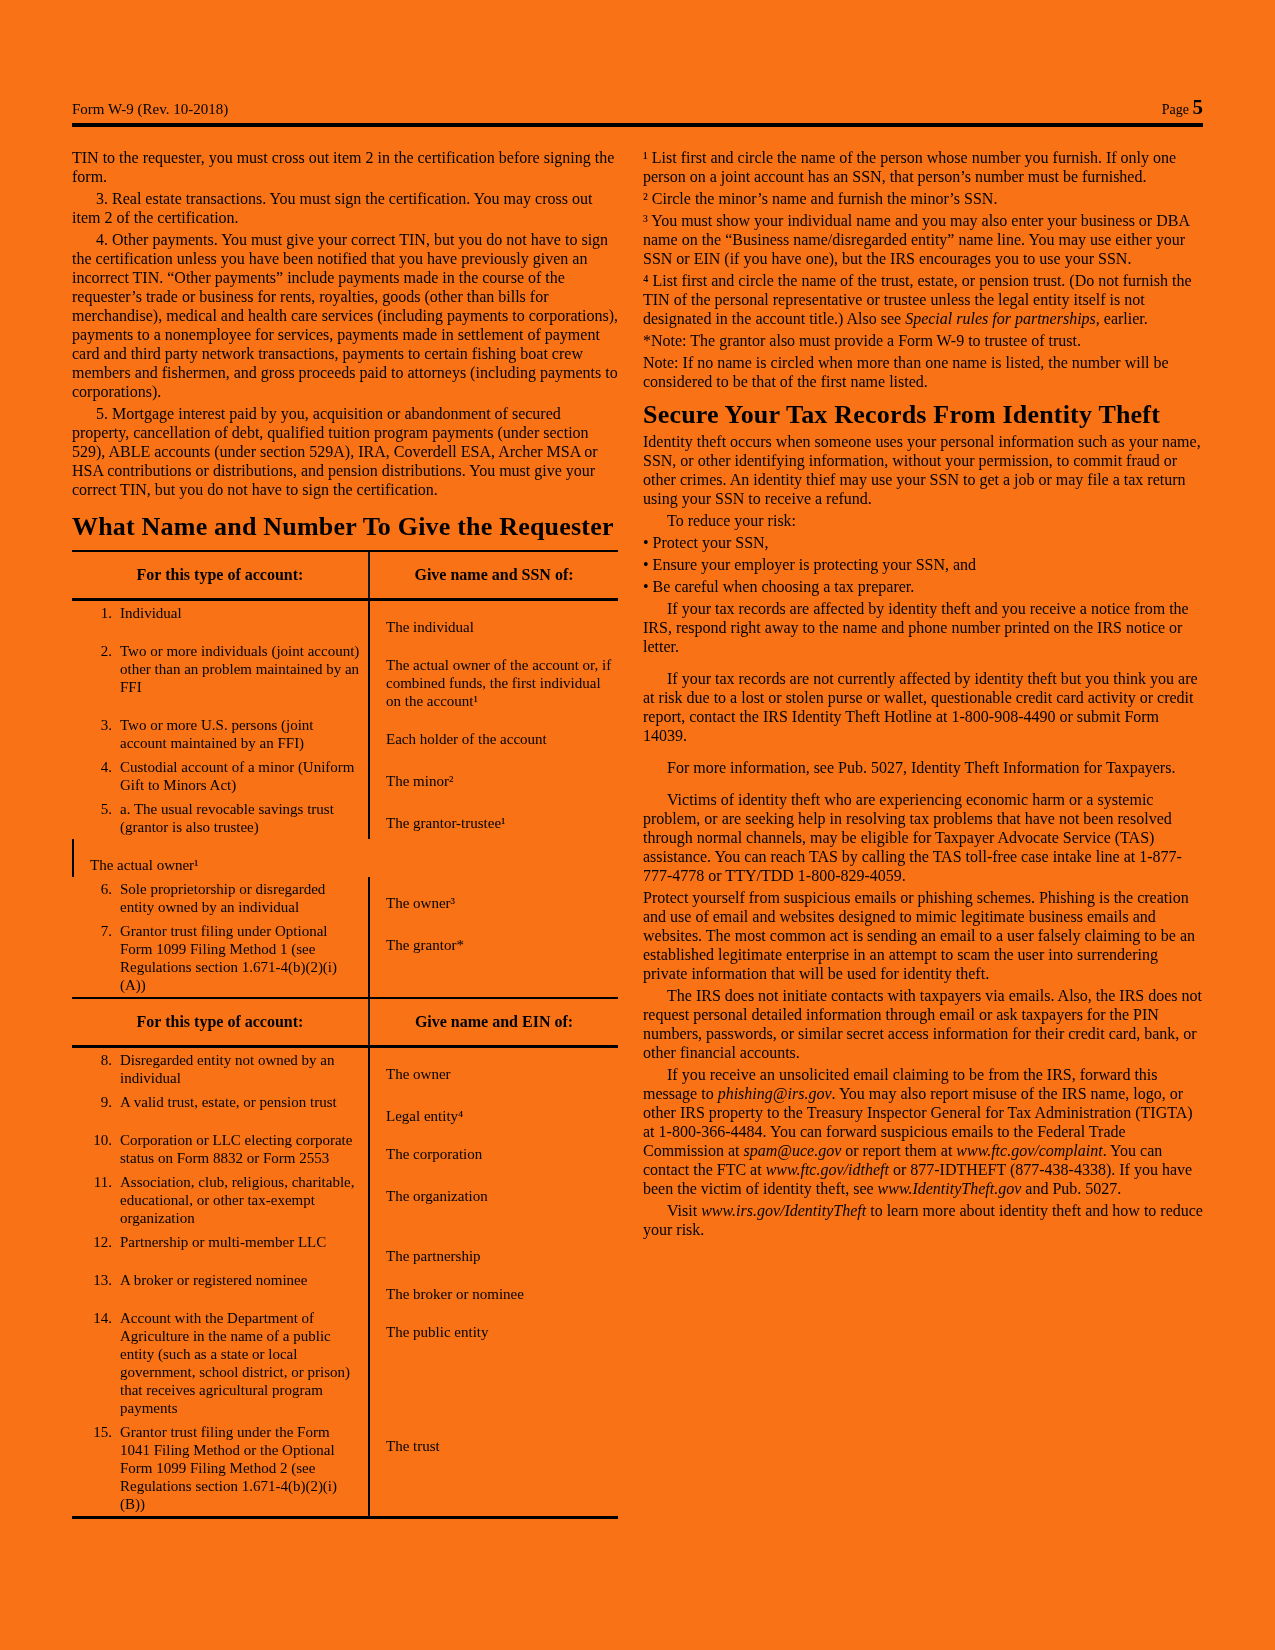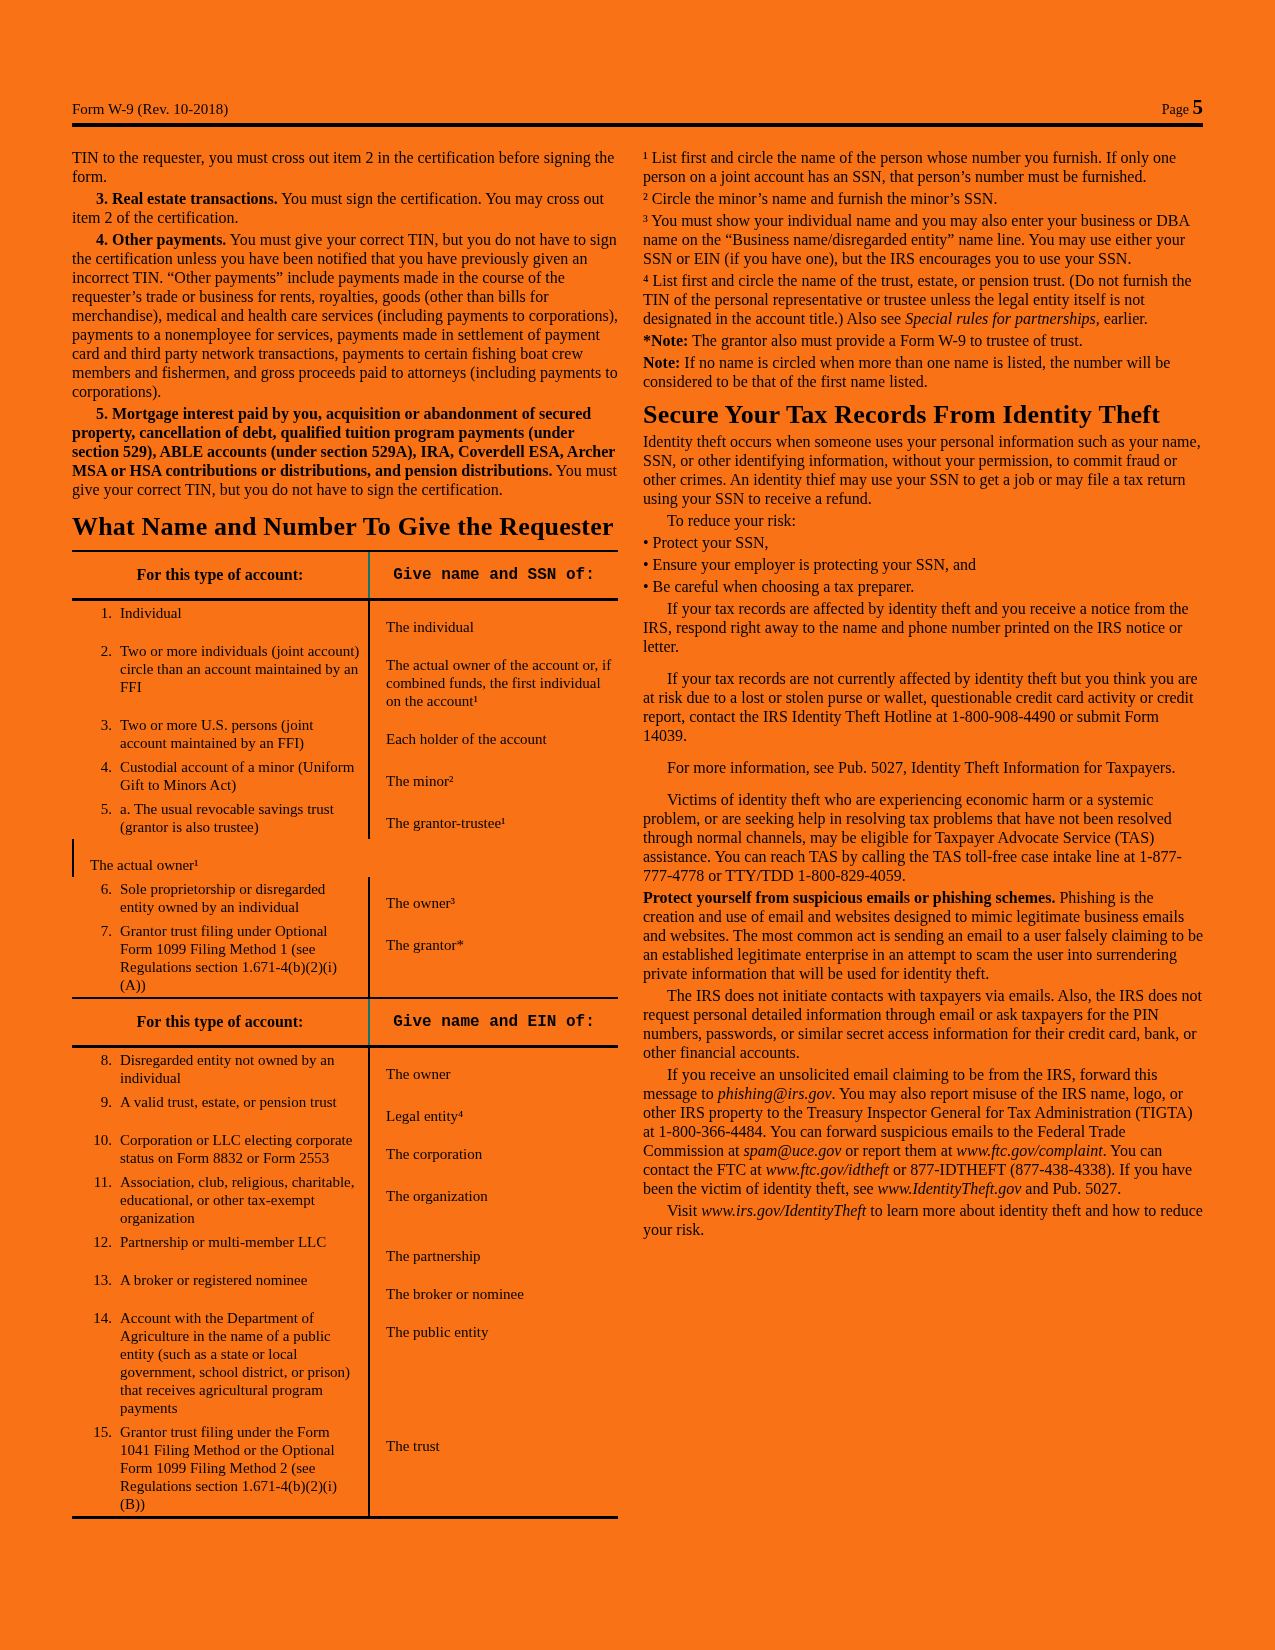--- a/index.html
+++ b/index.html
@@ -17,32 +17,32 @@
   .pageno{font-size:14px;}
   .pageno b{font-size:21px;font-weight:700;}
   .head-rule{border-top:4px solid #000;margin-top:4px;height:0;}
   
   .cols{display:grid;grid-template-columns:546px 1fr;column-gap:25px;margin-top:21px;}
   
   p.para{margin:0 0 3px 0;}
   p.para.indent{text-indent:24px;}
   p.para.gap{margin-top:13px;}
   p.para.bullet{padding-left:14px;text-indent:-14px;}
-  .b{font-weight:700;}
+  .b{font-weight:400;}
   .i{font-style:italic;}
   
   .sec-h1{font-size:26px;line-height:27px;font-weight:700;margin:14px 0 0 0;letter-spacing:0.2px;}
   h2.sec-h2{font-size:26px;line-height:27px;font-weight:700;margin:10px 0 4px 0;letter-spacing:0.2px;}
   
   .tbl{border-top:2px solid #000;border-bottom:3px solid #000;margin-top:10px;
        font-size:15px;line-height:18px;}
   .tbl-hdr{display:grid;grid-template-columns:296px 1fr;border-bottom:3px solid #000;font-weight:700;font-size:16px;}
   .tbl-hdr.sep{border-top:2px solid #000;}
   .tbl-hdr .hcell{text-align:center;padding:14px 4px;}
-  .tbl-hdr .hcell2{border-left:2px solid #0f766e;font-family:Liberation Mono, monospace;}
+  .tbl-hdr .hcell2{border-left:2px solid #0f172a;}
   .trow{display:grid;grid-template-columns:296px 1fr;}
   .c-acct{display:grid;grid-template-columns:40px 1fr;column-gap:8px;padding:3px 6px 3px 0;}
   .c-acct .num{text-align:right;}
   .c-give{border-left:2px solid #000;padding:17px 4px 3px 16px;}
   .trow:first-of-type .c-acct,.trow:first-of-type .c-give{padding-top:4px;}
 </style>
 </head>
 <body>
 
 <div class="page">
@@ -69,21 +69,21 @@
           <div class="trow">
             <div class="c-acct">
               <span class="num">1.</span>
               <span class="acct-text">Individual</span>
             </div>
             <div class="c-give">The individual</div>
           </div>
           <div class="trow">
             <div class="c-acct">
               <span class="num">2.</span>
-              <span class="acct-text">Two or more individuals (joint account) circle than an account maintained by an FFI</span>
+              <span class="acct-text">Two or more individuals (joint account) other than an problem maintained by an FFI</span>
             </div>
             <div class="c-give">The actual owner of the account or, if combined funds, the first individual on the account¹</div>
           </div>
           <div class="trow">
             <div class="c-acct">
               <span class="num">3.</span>
               <span class="acct-text">Two or more U.S. persons (joint account maintained by an FFI)</span>
             </div>
             <div class="c-give">Each holder of the account</div>
           </div>

